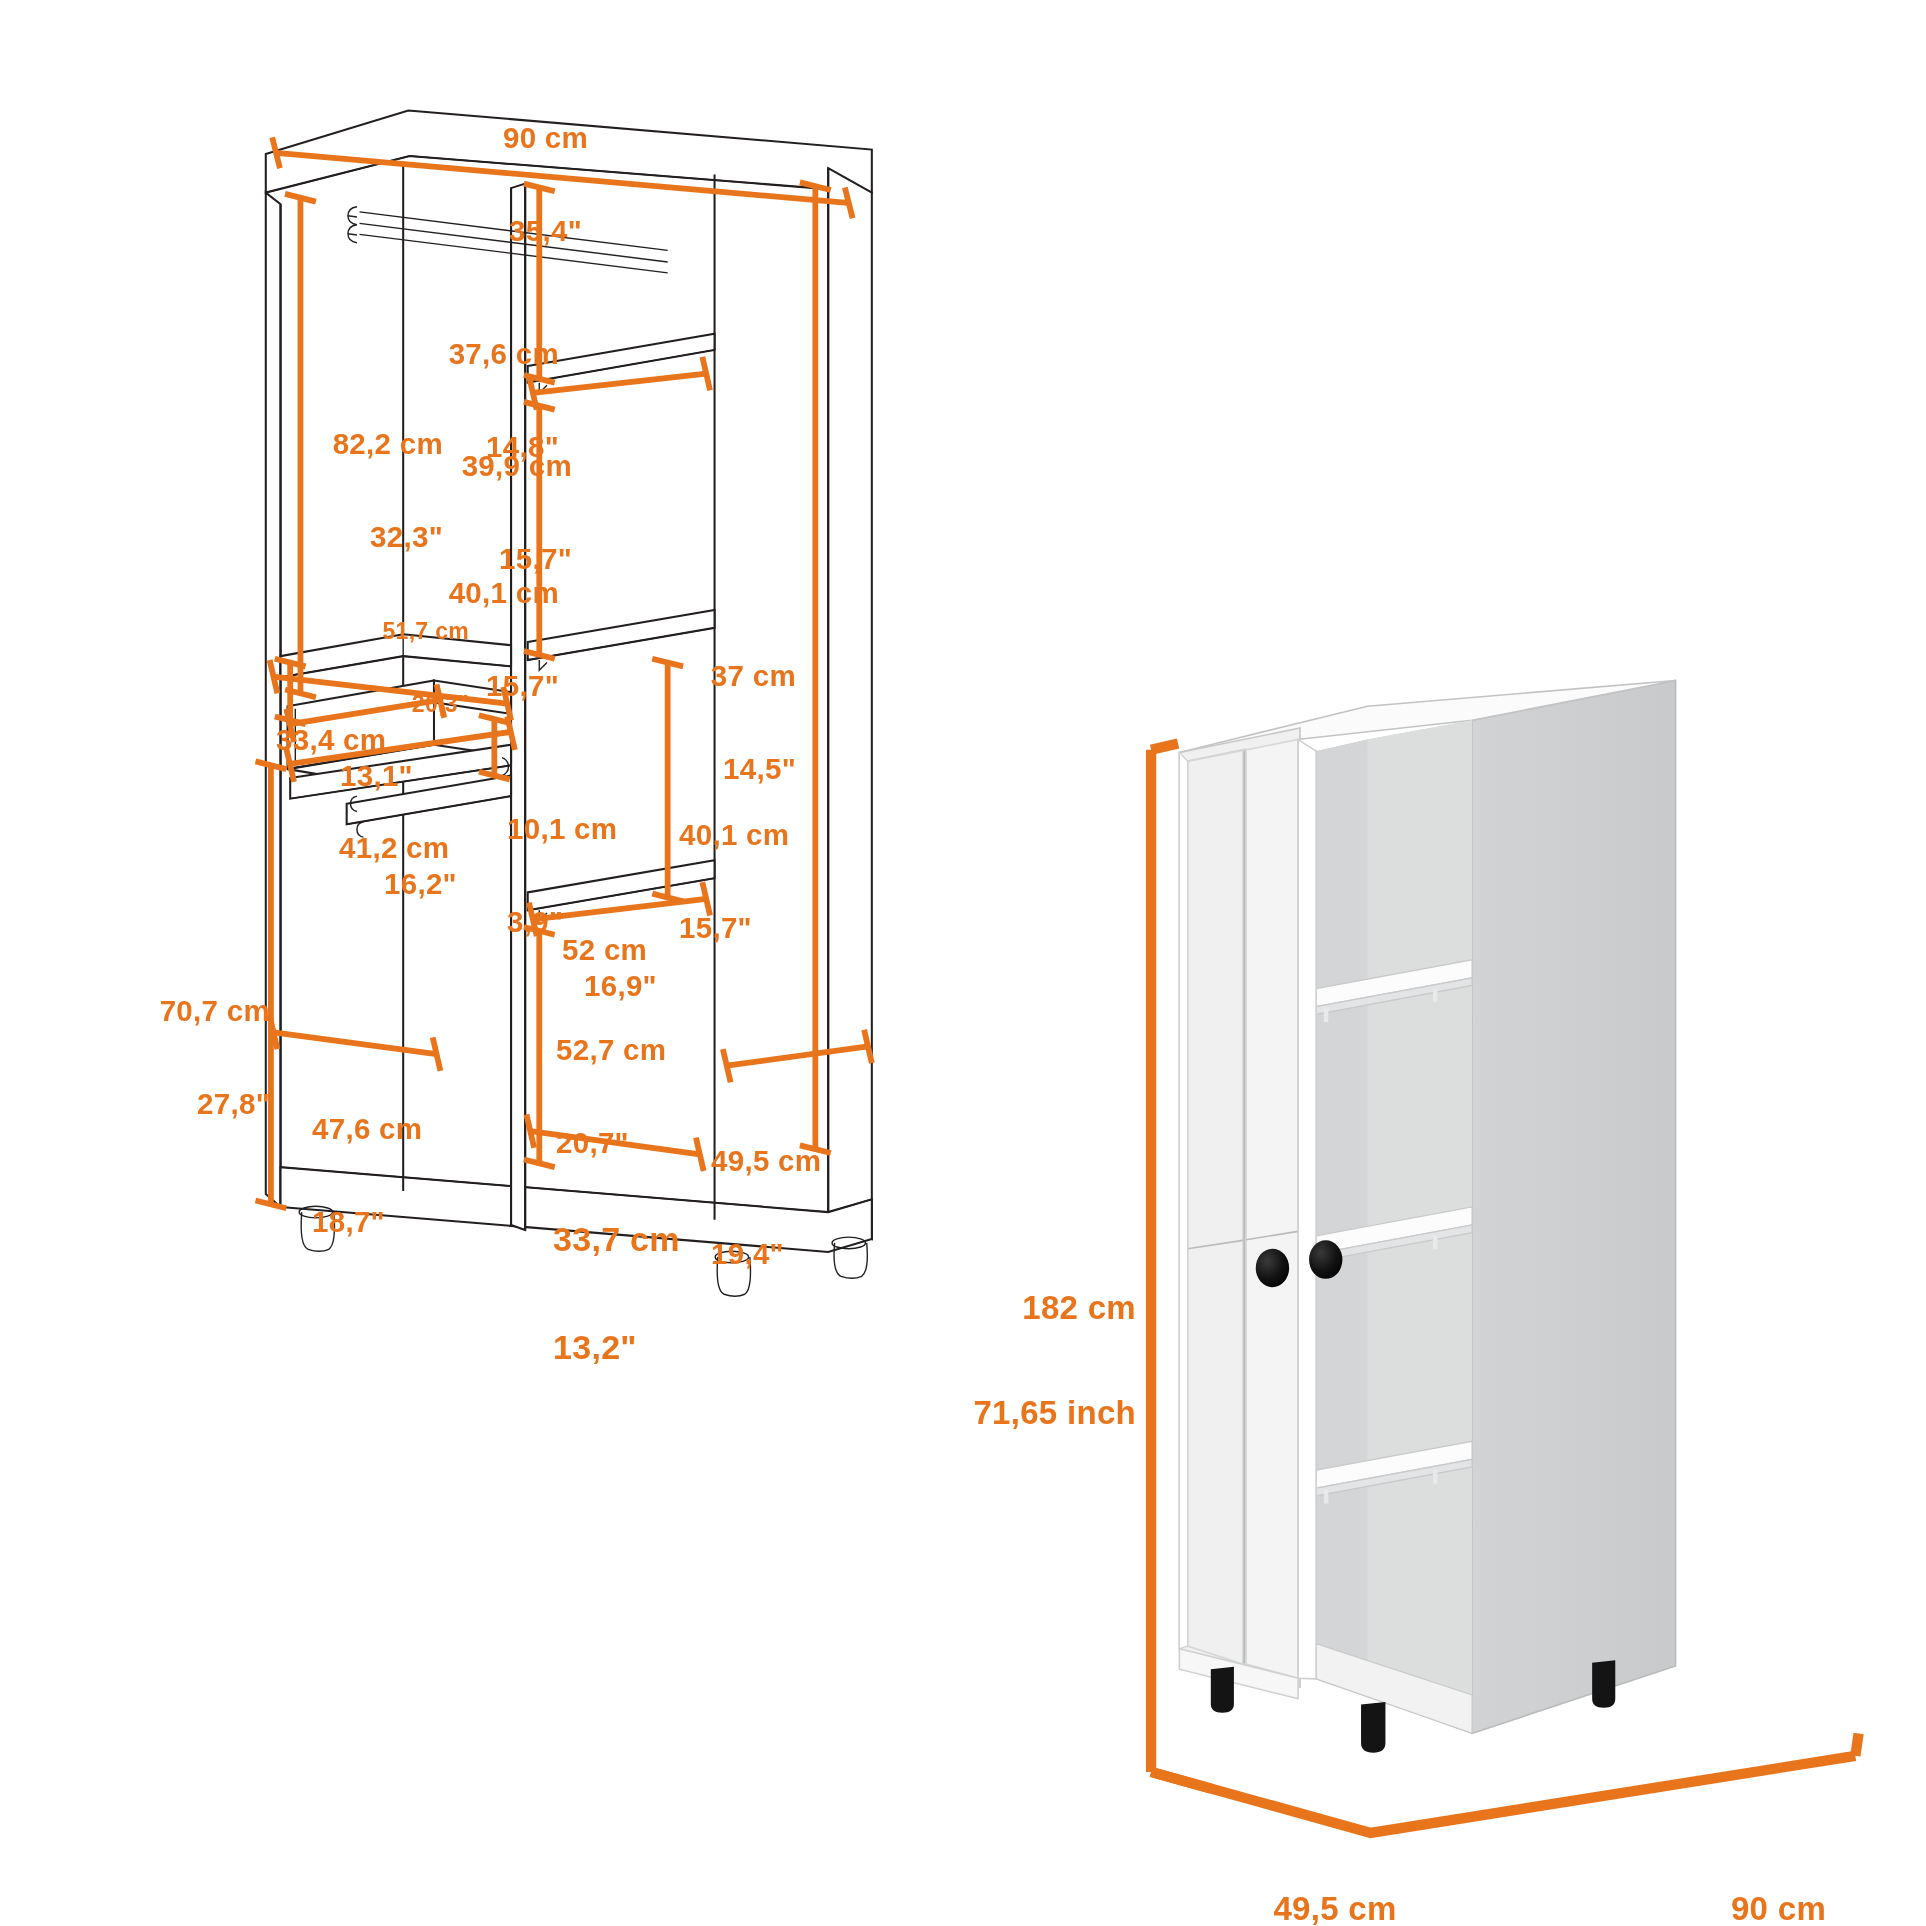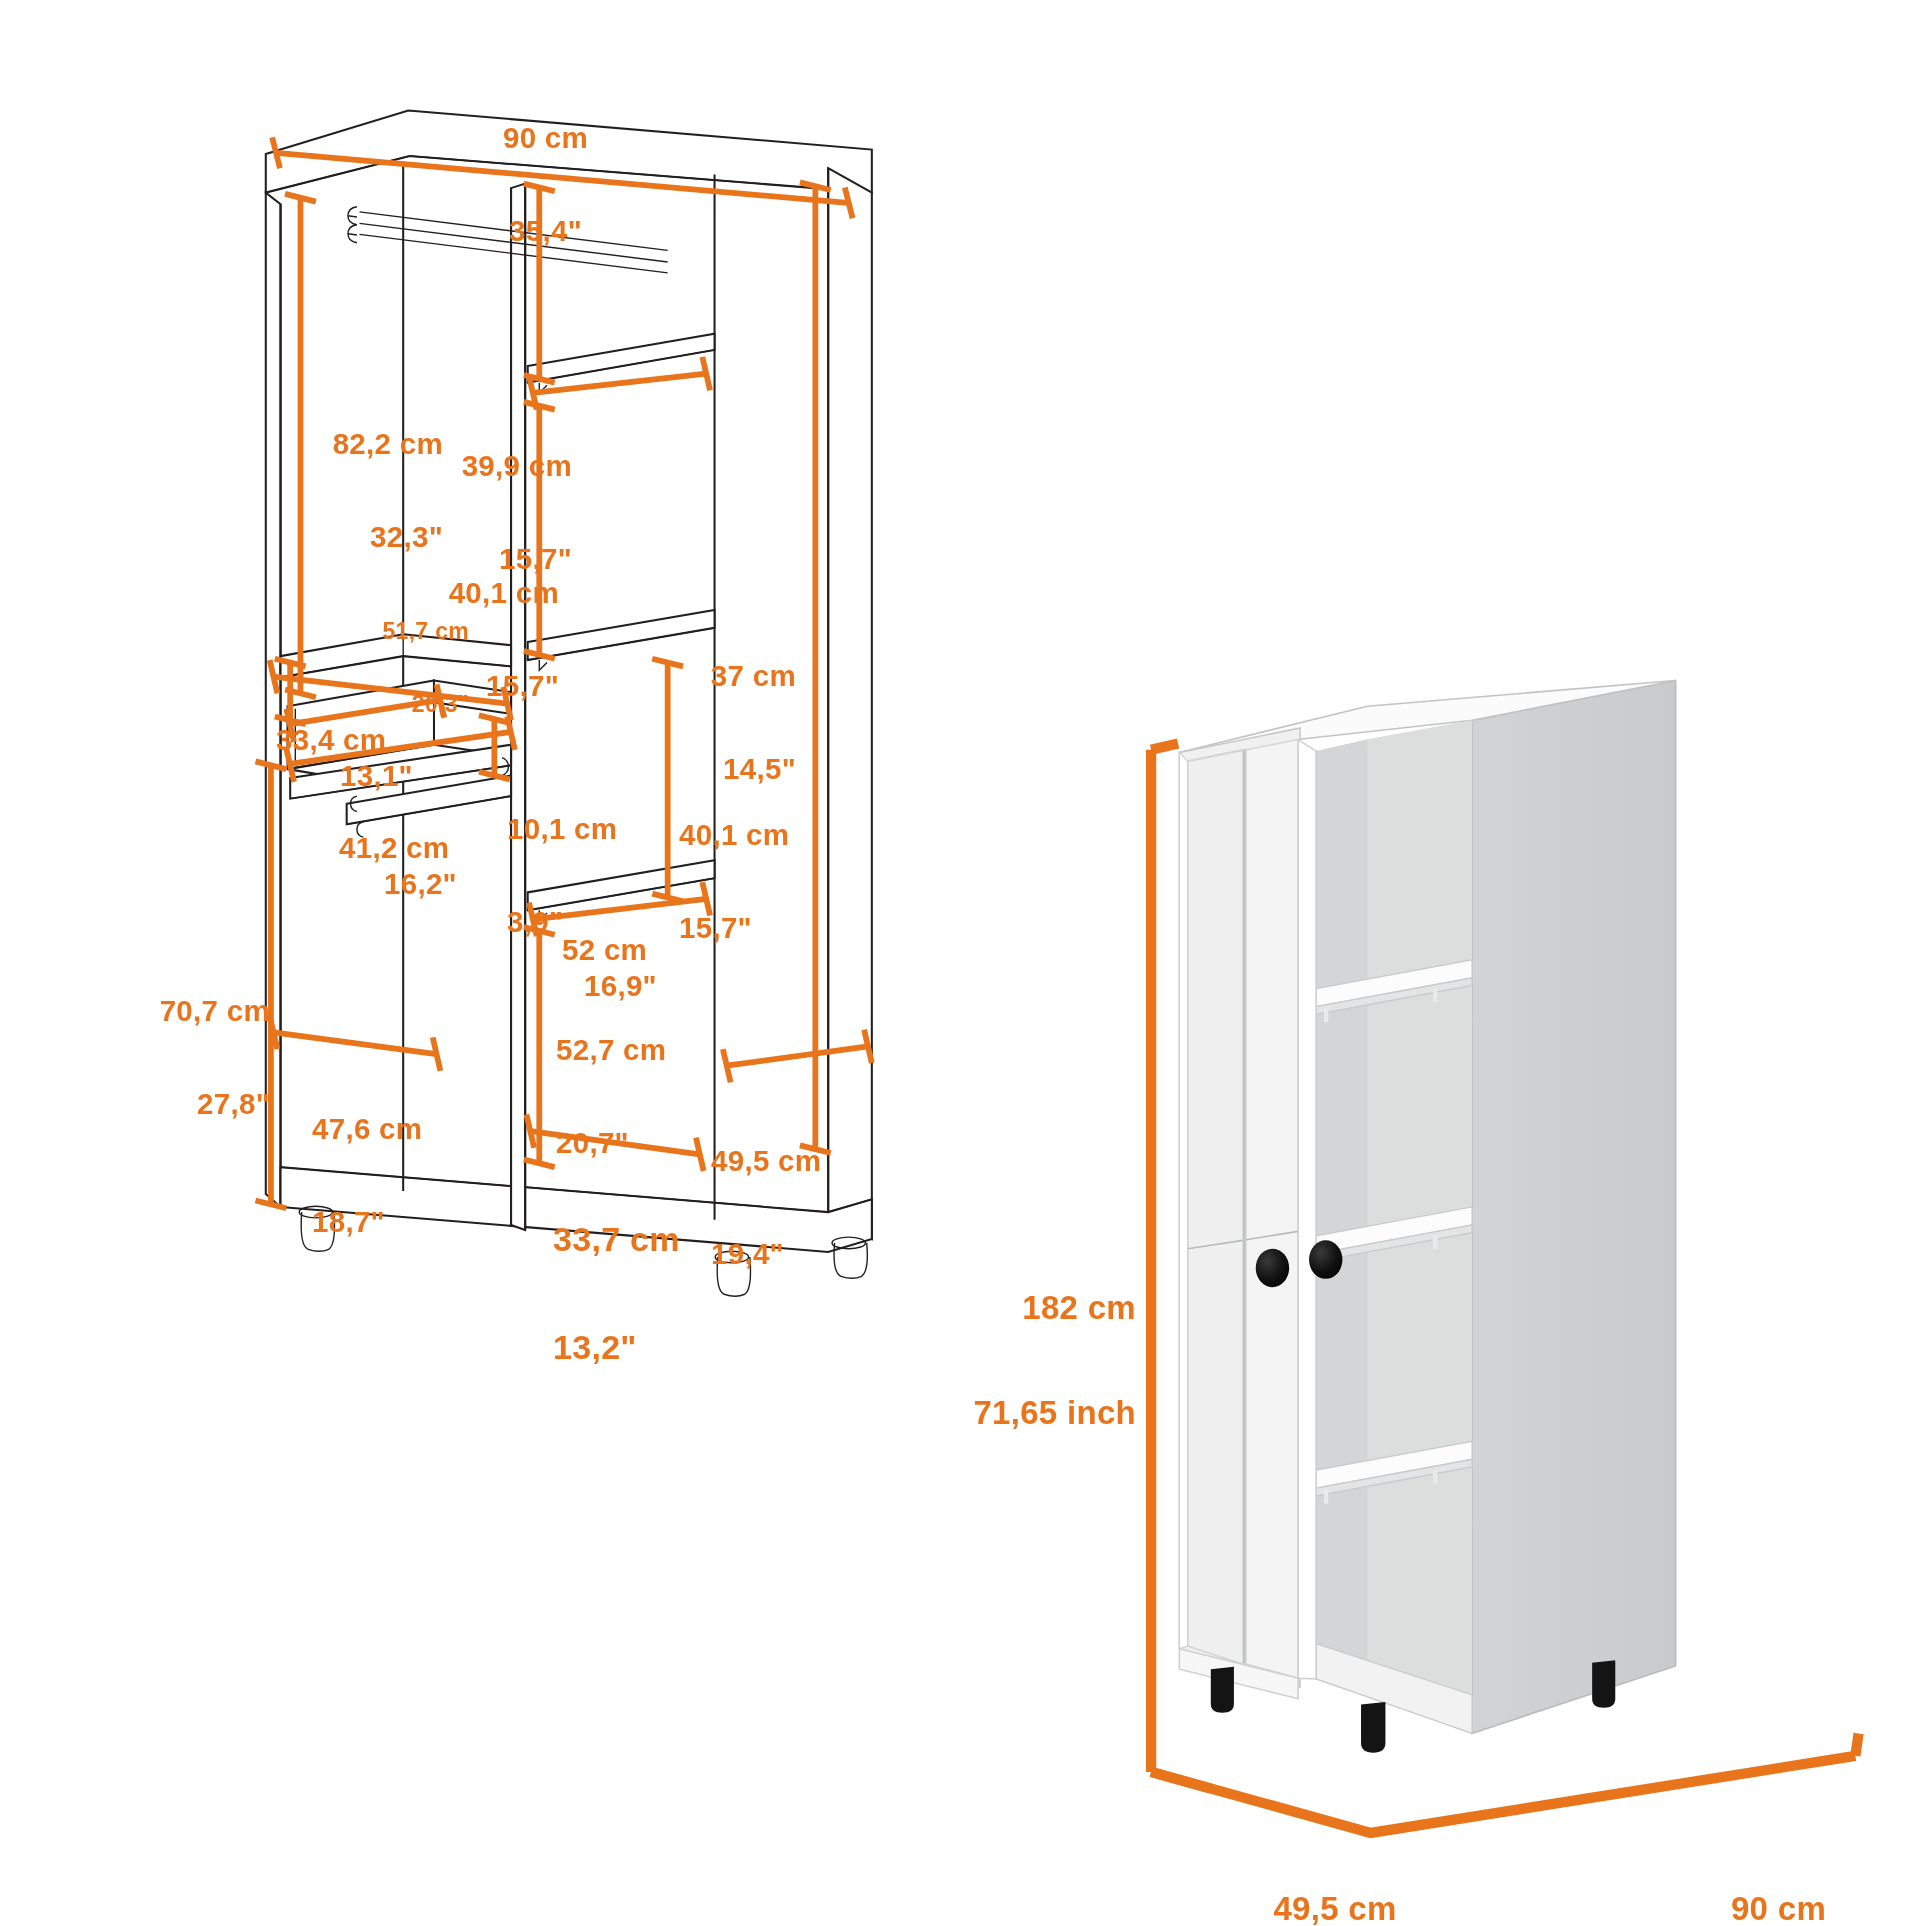--- a/index.html
+++ b/index.html
@@ -233,20 +233,24 @@
   <div class="dim-label a-right" style="left:282px; top:365px; width:161px; font-size:29.5px;">
     <span class="l1">82,2 cm</span>
     <span class="l2">32,3"</span>
   </div>
 
   <div class="dim-label a-right" style="left:308px; top:570px; width:161px; font-size:23px;">
     <span class="l1">51,7 cm</span>
     <span class="l2">20,3"</span>
   </div>
 
+  <div class="dim-label a-right" style="left:398px; top:275px; width:161px; font-size:29.5px;">
+    <span class="l1">37,6 cm</span>
+    <span class="l2">14,8"</span>
+  </div>
 
   <div class="dim-label a-right" style="left:411px; top:387px; width:161px; font-size:29.5px;">
     <span class="l1">39,9 cm</span>
     <span class="l2">15,7"</span>
   </div>
 
   <div class="dim-label a-right" style="left:398px; top:514px; width:161px; font-size:29.5px;">
     <span class="l1">40,1 cm</span>
     <span class="l2">15,7"</span>
   </div>

